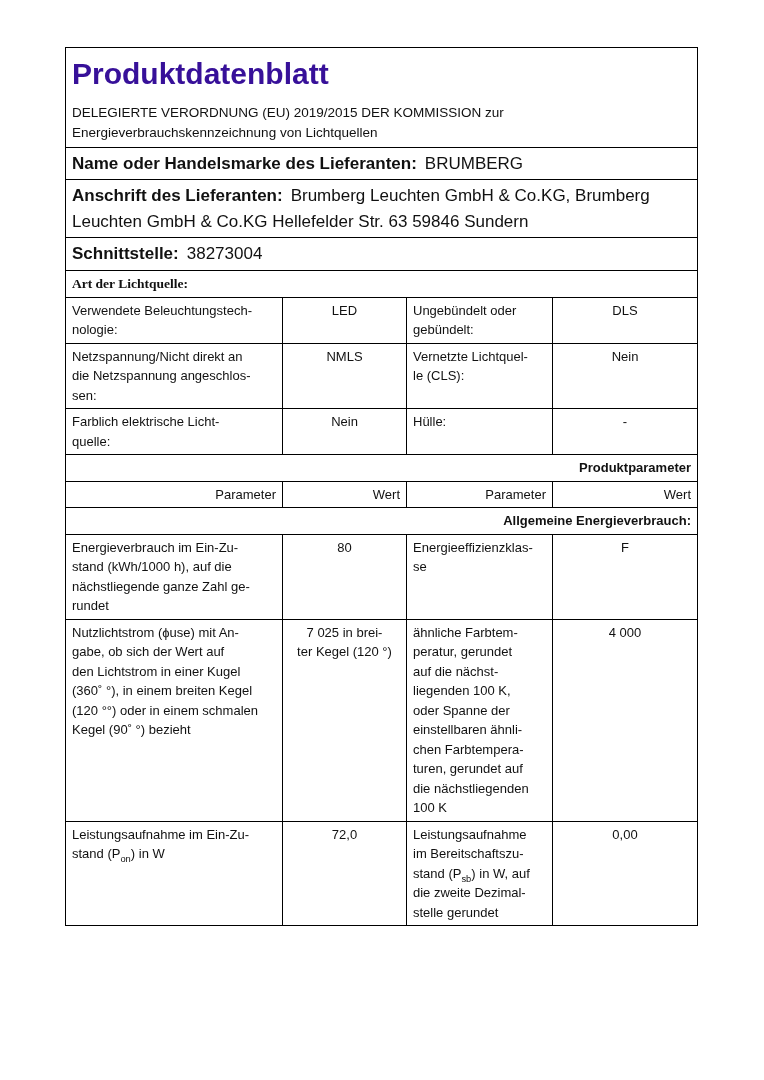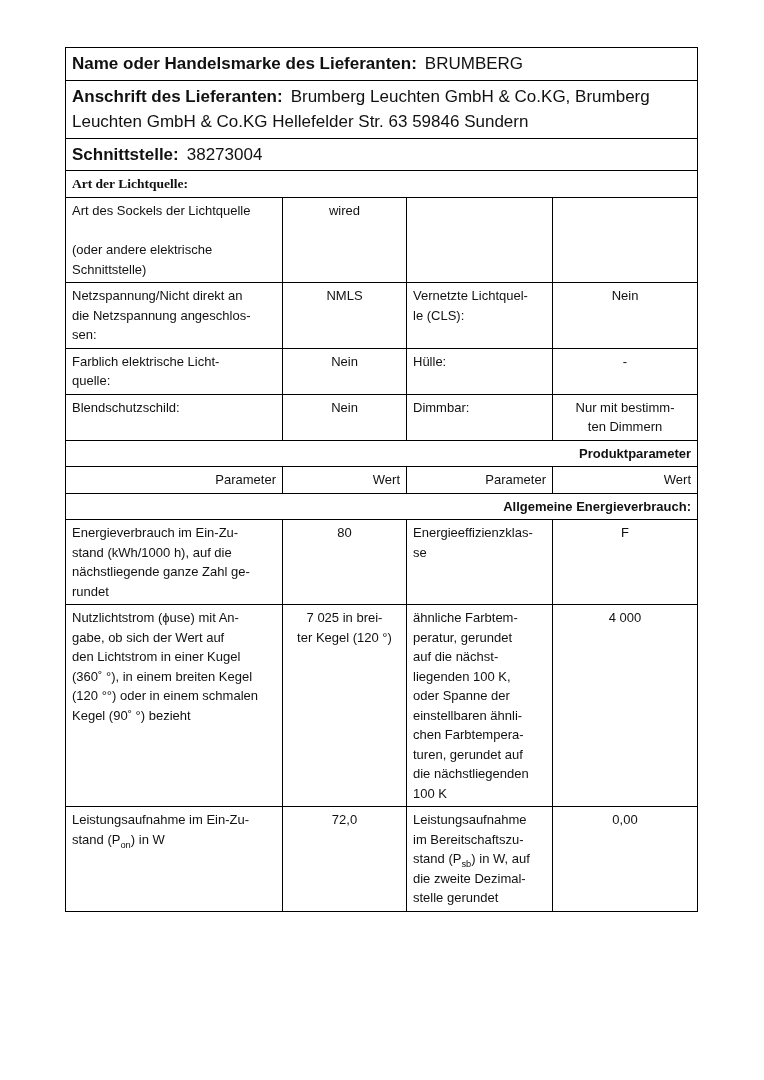--- a/index.html
+++ b/index.html
@@ -60,20 +60,27 @@
 <div class="page">
   <table class="doc">
     <colgroup>
       <col style="width:217px">
       <col style="width:124px">
       <col style="width:146px">
       <col style="width:145px">
     </colgroup>
 
     <tbody>
+        <tr>
+      <td colspan="4" class="title-cell">
+        <h1 class="doc-title" style="color: rgb(55, 16, 153);">Produktdatenblatt</h1>
+        <div class="subtitle">DELEGIERTE VERORDNUNG (EU) 2019/2015 DER KOMMISSION zur
+Energieverbrauchskennzeichnung von Lichtquellen</div>
+      </td>
+    </tr>
 
     <tr>
       <td colspan="4" class="info-cell">
         <span class="lbl">Name oder Handelsmarke des Lieferanten:</span><span>BRUMBERG</span>
       </td>
     </tr>
 
     <tr>
       <td colspan="4" class="info-cell">
         <span class="lbl">Anschrift des Lieferanten:</span><span>Brumberg Leuchten GmbH &amp; Co.KG, Brumberg Leuchten GmbH &amp; Co.KG Hellefelder Str. 63 59846 Sundern</span>
@@ -84,50 +91,42 @@
       <td colspan="4" class="info-cell">
         <span class="lbl">Schnittstelle:</span><span>38273004</span>
       </td>
     </tr>
 
     <tr>
       <td colspan="4" class="sect-cell">Art der Lichtquelle:</td>
     </tr>
 
     <tr>
-      <td class="p">Art des Sockels der Lichtquelle
-
-(oder andere elektrische
-Schnittstelle)</td>
-      <td class="v">wired</td>
-      <td class="p"></td>
-      <td class="v"></td>
+      <td class="p">Verwendete Beleuchtungstech-
+nologie:</td>
+      <td class="v">LED</td>
+      <td class="p">Ungebündelt oder
+gebündelt:</td>
+      <td class="v">DLS</td>
     </tr>
     <tr>
       <td class="p">Netzspannung/Nicht direkt an
 die Netzspannung angeschlos-
 sen:</td>
       <td class="v">NMLS</td>
       <td class="p">Vernetzte Lichtquel-
 le (CLS):</td>
       <td class="v">Nein</td>
     </tr>
     <tr>
       <td class="p">Farblich elektrische Licht-
 quelle:</td>
       <td class="v">Nein</td>
       <td class="p">Hülle:</td>
       <td class="v">-</td>
-    </tr>
-    <tr>
-      <td class="p">Blendschutzschild:</td>
-      <td class="v">Nein</td>
-      <td class="p">Dimmbar:</td>
-      <td class="v">Nur mit bestimm-
-ten Dimmern</td>
     </tr>
 
     <tr>
       <td colspan="4" class="center-sect">Produktparameter</td>
     </tr>
     <tr>
       <td class="hdr">Parameter</td>
       <td class="hdr">Wert</td>
       <td class="hdr">Parameter</td>
       <td class="hdr">Wert</td>

